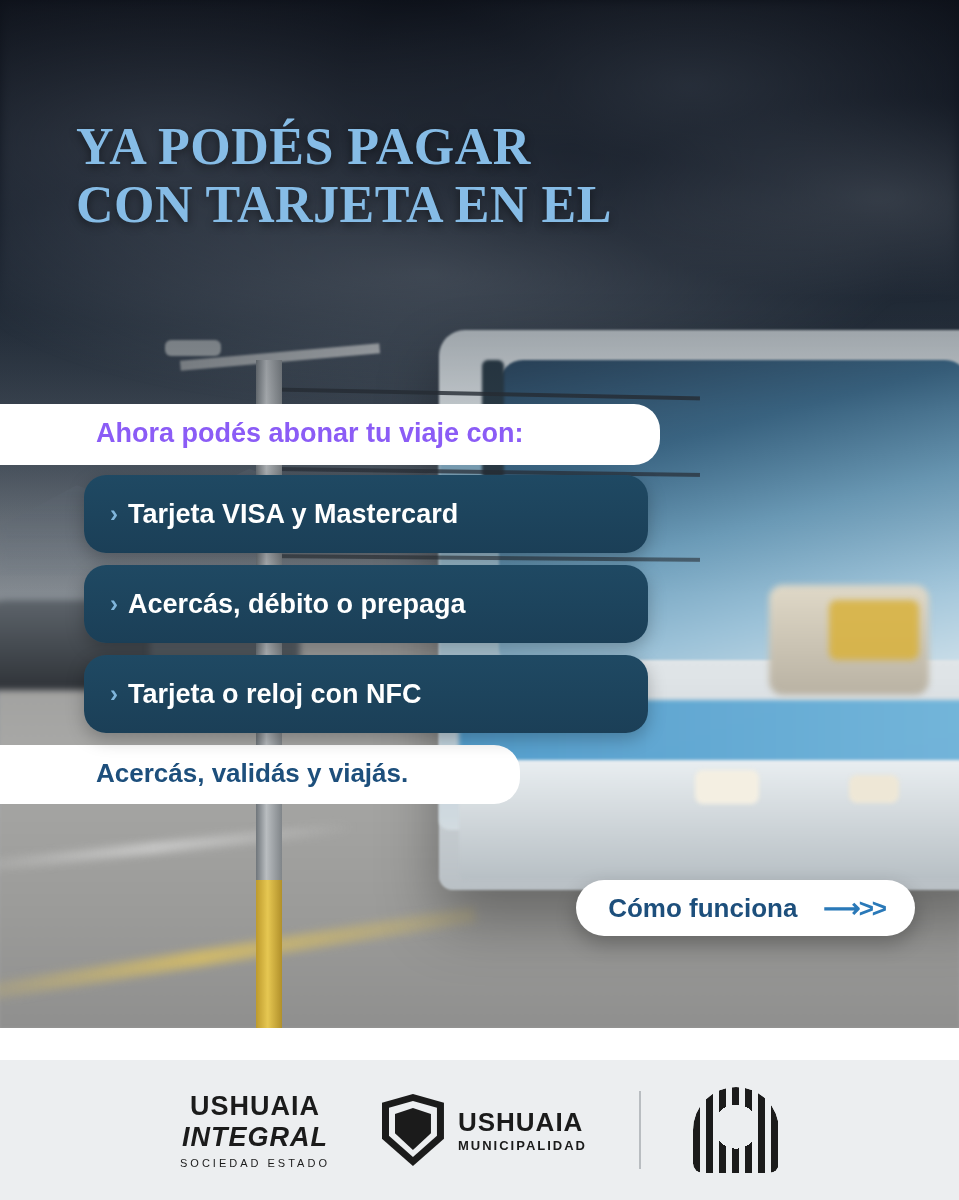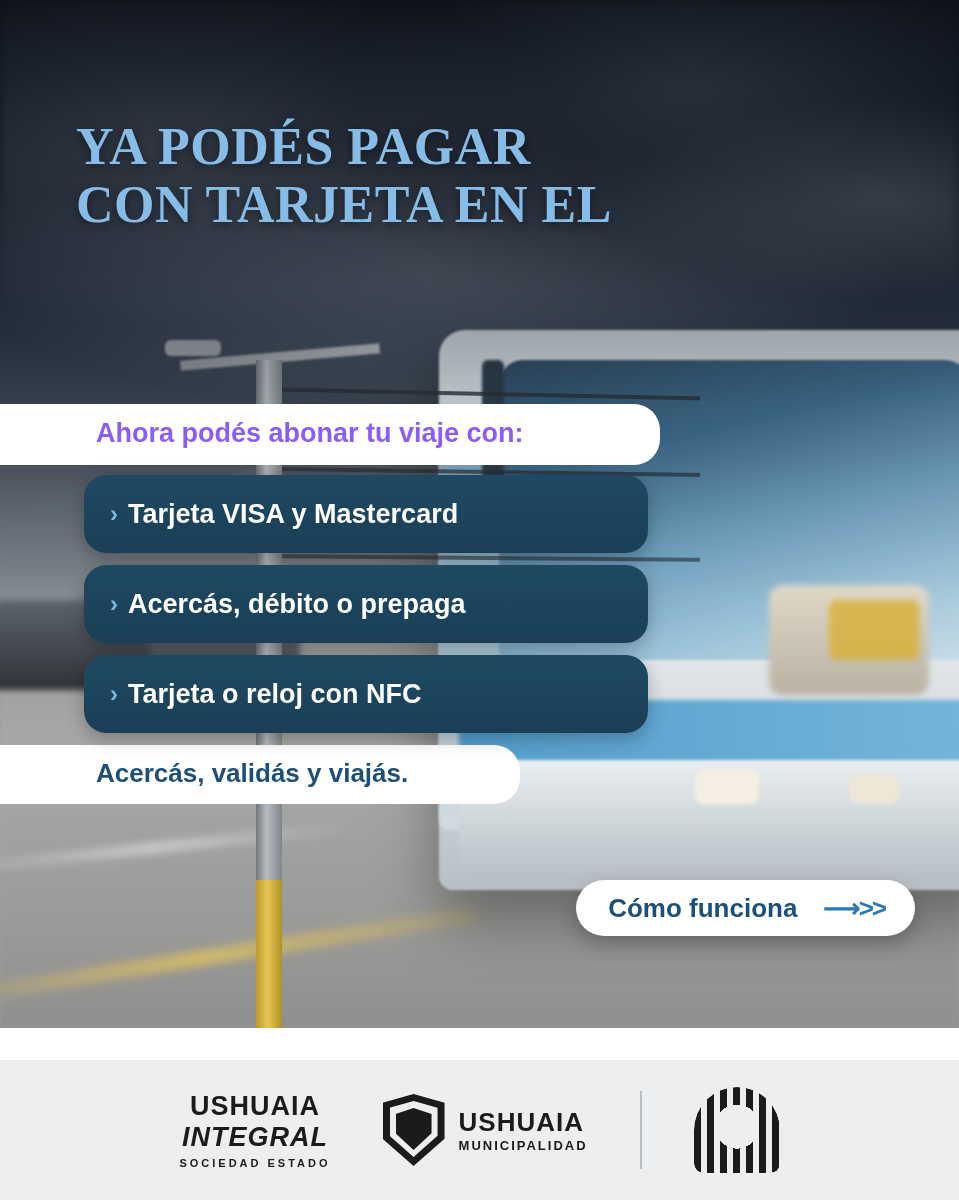--- a/index.html
+++ b/index.html
@@ -197,21 +197,21 @@
 
   
   .footer {
     position:absolute; left:0; bottom:0; width:959px; height:140px;
     background:#eceef0;
     display:flex; align-items:center; justify-content:center; gap:52px;
   }
   .logo-ui { text-align:center; color:#1b1b1b; }
   .logo-ui .l1 { font-size:27px; font-weight:900; letter-spacing:1px; }
   .logo-ui .l2 { font-size:27px; font-weight:900; letter-spacing:1px;font-style:italic; }
-  .logo-ui .l3 { font-size:11px; font-weight:700; letter-spacing:3px; margin-top:4px; }
+  .logo-ui .l3 { font-size:11px; font-weight:400; letter-spacing:3px; margin-top:4px; }
   .logo-muni { display:flex; align-items:center; gap:14px; color:#1b1b1b; }
   .shield {
     width:62px; height:72px;
     background:#1b1b1b;
     clip-path:polygon(50% 0%, 100% 12%, 100% 62%, 50% 100%, 0% 62%, 0% 12%);
     position:relative;
   }
   .shield::after{
     content:""; position:absolute; left:7px; top:7px; right:7px; bottom:9px;
     background:#eceef0;

